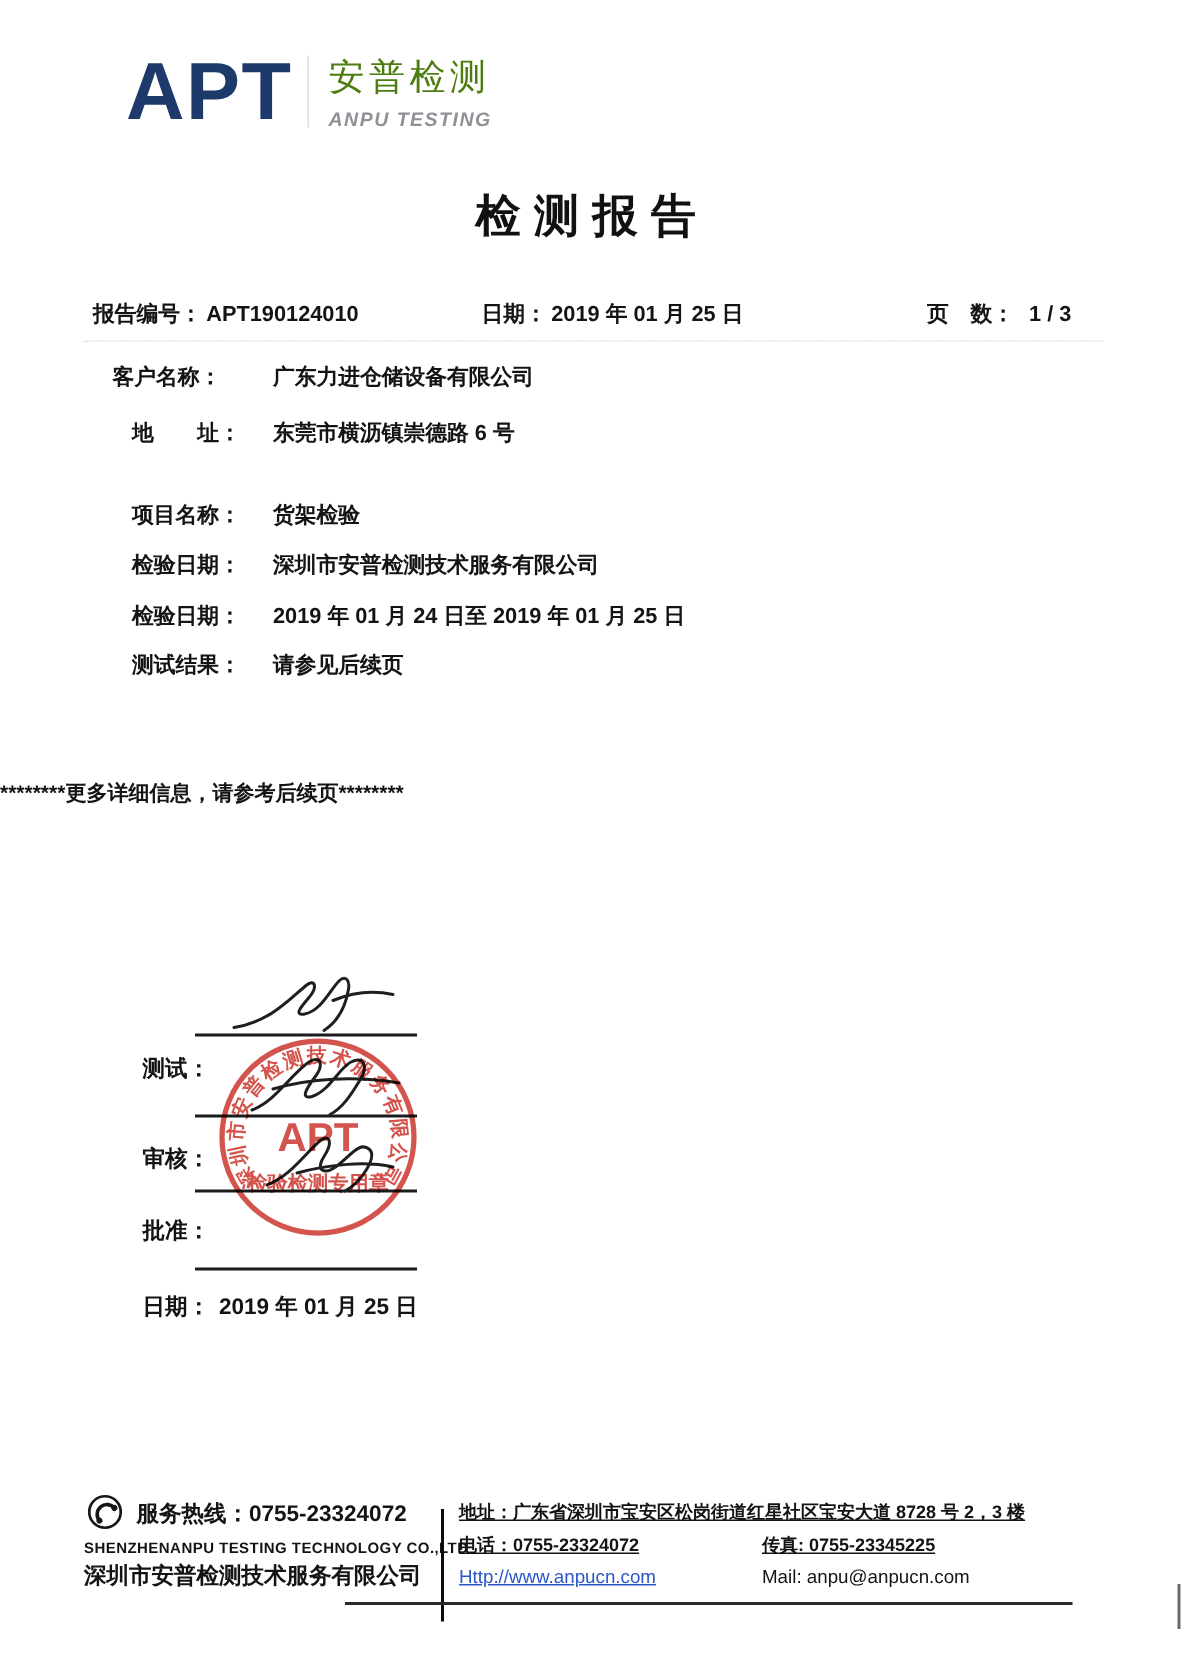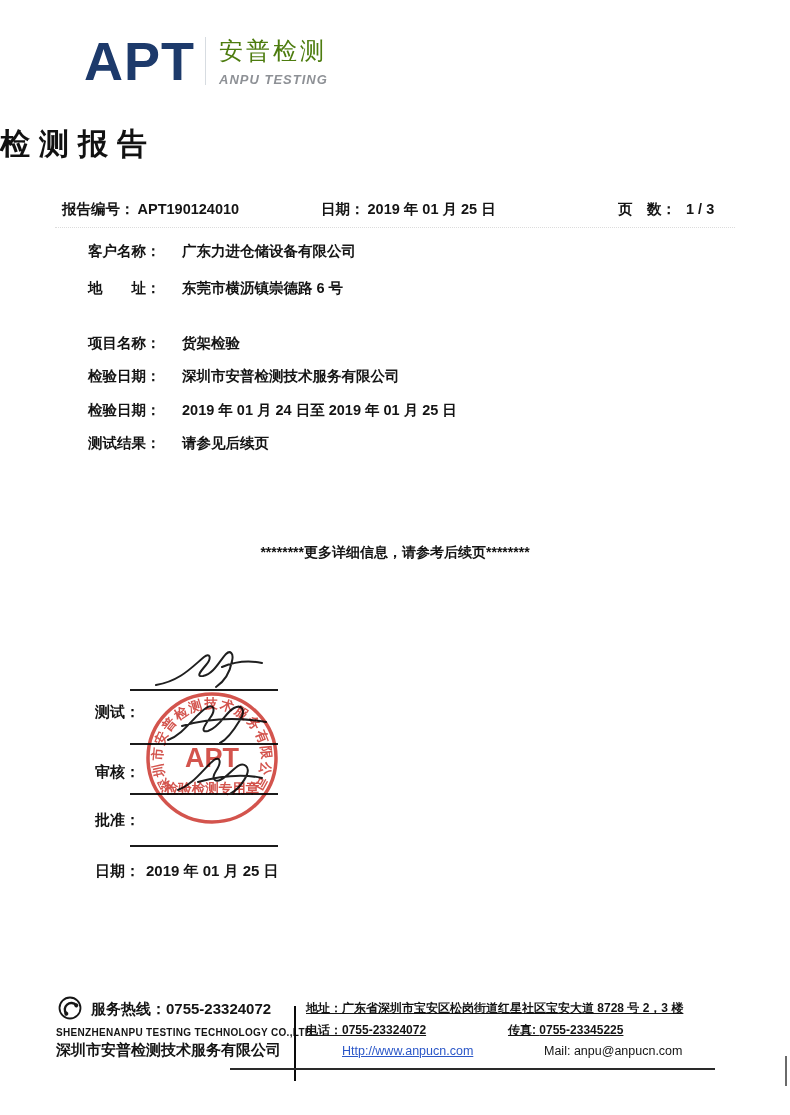--- a/index.html
+++ b/index.html
@@ -10,41 +10,41 @@
   }
   .abs{position:absolute;white-space:nowrap;}
   
   .logo{position:absolute;left:84px;top:34px;display:flex;align-items:center;}
   .logo-apt{font-size:54px;font-weight:800;color:#1d3a6b;letter-spacing:1px;line-height:1;}
   .logo-divider{width:1px;height:48px;background:#d7dce1;margin:0 13px 0 10px;}
   .logo-stack{display:flex;flex-direction:column;justify-content:center;}
   .logo-cn{font-size:24px;color:#4d7c0f;letter-spacing:3px;font-weight:400;}
   .logo-en{font-size:13px;font-weight:700;color:#8e9196;letter-spacing:1px;margin-top:5px;font-style:italic;}
   
-  .title{position:absolute;left:0;top:124px;width:100%;margin:0;
+  .title{position:absolute;left:0;top:124px;width:100%;margin:0;text-align:center;
     font-size:30px;font-weight:700;letter-spacing:9px;color:#111;}
   
   .meta{font-weight:700;font-size:14.5px;}
   .meta .v{margin-left:3px;}
   .meta .v-wide{margin-left:10px;}
   .meta-divider{left:55px;top:227px;width:680px;border-top:1px dotted #dcdcdc;height:0;}
   
   .lbl,.val{font-weight:700;font-size:14.5px;color:#141414;}
   .stars{font-weight:700;font-size:14px;color:#141414;}
   
   .sig-lbl{font-weight:700;font-size:15px;color:#141414;margin-top:36px;}
   .sig-line{height:2px;background:#1b1b1b;}
   .stamp-wrap{mix-blend-mode:multiply;opacity:0.92;}
   .sign-svg path{stroke:#1f1f1f;stroke-width:2;fill:none;stroke-linecap:round;stroke-linejoin:round;}
   
   .ft-hotline{font-weight:700;font-size:15px;}
   .ft-co-en{font-weight:700;font-size:10px;letter-spacing:0.3px;}
   .ft-co-cn{font-weight:700;font-size:15px;}
   .ft-row{font-weight:700;font-size:12px;text-decoration:underline;}
-  .ft-row-light{font-weight:400;font-size:12.5px;margin-left:36px;}
+  .ft-row-light{font-weight:400;font-size:12.5px;}
   .ft-divider{width:2px;height:75px;background:#0a0a0a;}
   .ft-rule{height:2px;background:#2a2a2a;}
   .ft-link{color:#2b57c8;text-decoration:underline;font-weight:400;}
   .edge-tick{width:2px;height:30px;background:#6a6a6a;}
 </style>
 </head>
 <body>
 
 <div class="page">
 
@@ -63,35 +63,35 @@
     <span>报告编号：</span><span class="v">APT190124010</span>
   </div>
   <div class="abs meta" style="left:321px;top:200px">
     <span>日期：</span><span class="v">2019 年 01 月 25 日</span>
   </div>
   <div class="abs meta" style="left:618px;top:200px">
     <span>页　数：</span><span class="v v-wide">1 / 3</span>
   </div>
   <div class="abs meta-divider"></div>
 
-  <span class="abs lbl" style="left:88px;top:242px">客户名称：</span>
+  <span class="abs lbl" style="left:75px;top:242px">客户名称：</span>
   <span class="abs val" style="left:182px;top:242px">广东力进仓储设备有限公司</span>
   <span class="abs lbl" style="left:88px;top:279px">地　　址：</span>
   <span class="abs val" style="left:182px;top:279px">东莞市横沥镇崇德路 6 号</span>
 
   <span class="abs lbl" style="left:88px;top:334px">项目名称：</span>
   <span class="abs val" style="left:182px;top:334px">货架检验</span>
   <span class="abs lbl" style="left:88px;top:367px">检验日期：</span>
   <span class="abs val" style="left:182px;top:367px">深圳市安普检测技术服务有限公司</span>
   <span class="abs lbl" style="left:88px;top:401px">检验日期：</span>
   <span class="abs val" style="left:182px;top:401px">2019 年 01 月 24 日至 2019 年 01 月 25 日</span>
   <span class="abs lbl" style="left:88px;top:434px">测试结果：</span>
   <span class="abs val" style="left:182px;top:434px">请参见后续页</span>
 
-  <div class="abs stars" style="left:0;top:544px;width:100%;text-align:center">********更多详细信息，请参考后续页********</div>
+  <div class="abs stars" style="left:0;top:520px;width:100%;text-align:left">********更多详细信息，请参考后续页********</div>
 
   <span class="abs sig-lbl" style="left:95px;top:667px">测试：</span>
   <div class="abs sig-line" style="left:130px;top:689px;width:148px"></div>
 
   <span class="abs sig-lbl" style="left:95px;top:727px">审核：</span>
   <div class="abs sig-line" style="left:130px;top:743px;width:148px"></div>
 
   <span class="abs sig-lbl" style="left:95px;top:775px">批准：</span>
   <div class="abs sig-line" style="left:130px;top:793px;width:148px"></div>
 

